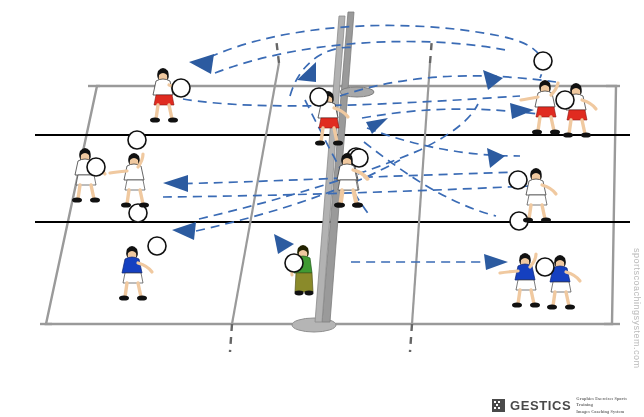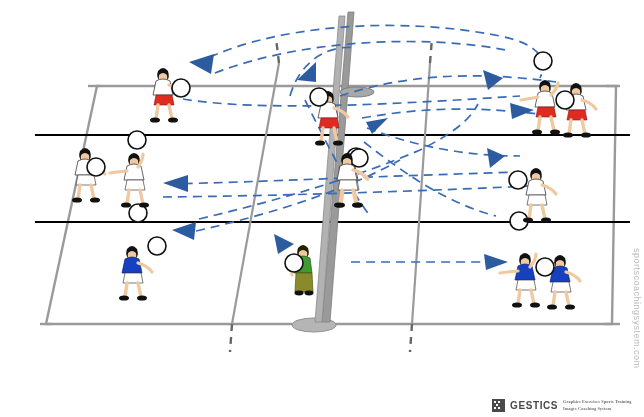--- a/index.html
+++ b/index.html
@@ -16,21 +16,21 @@
   .footer{
     position:absolute;left:492px;top:396px;width:148px;height:19px;
     display:flex;align-items:center;gap:5px;
   }
   .logo-sq{
     width:13px;height:13px;background:#4a4a4a;flex:none;position:relative;
   }
   .logo-sq i{position:absolute;width:2px;height:2px;background:#ffffff;display:block;}
   .logo-word{
     font-family:"Liberation Sans",sans-serif;
-    font-size:10px;font-weight:bold;color:#4a4a4a;letter-spacing:.6px;
+    font-size:13px;font-weight:bold;color:#4a4a4a;letter-spacing:.6px;
   }
   .logo-tag{
     display:flex;flex-direction:column;justify-content:center;
     font-family:"Liberation Serif",serif;
     font-size:4.2px;font-weight:bold;color:#6e6e6e;line-height:1.5;
     letter-spacing:.15px;
   }
 </style>
 </head>
 <body>

